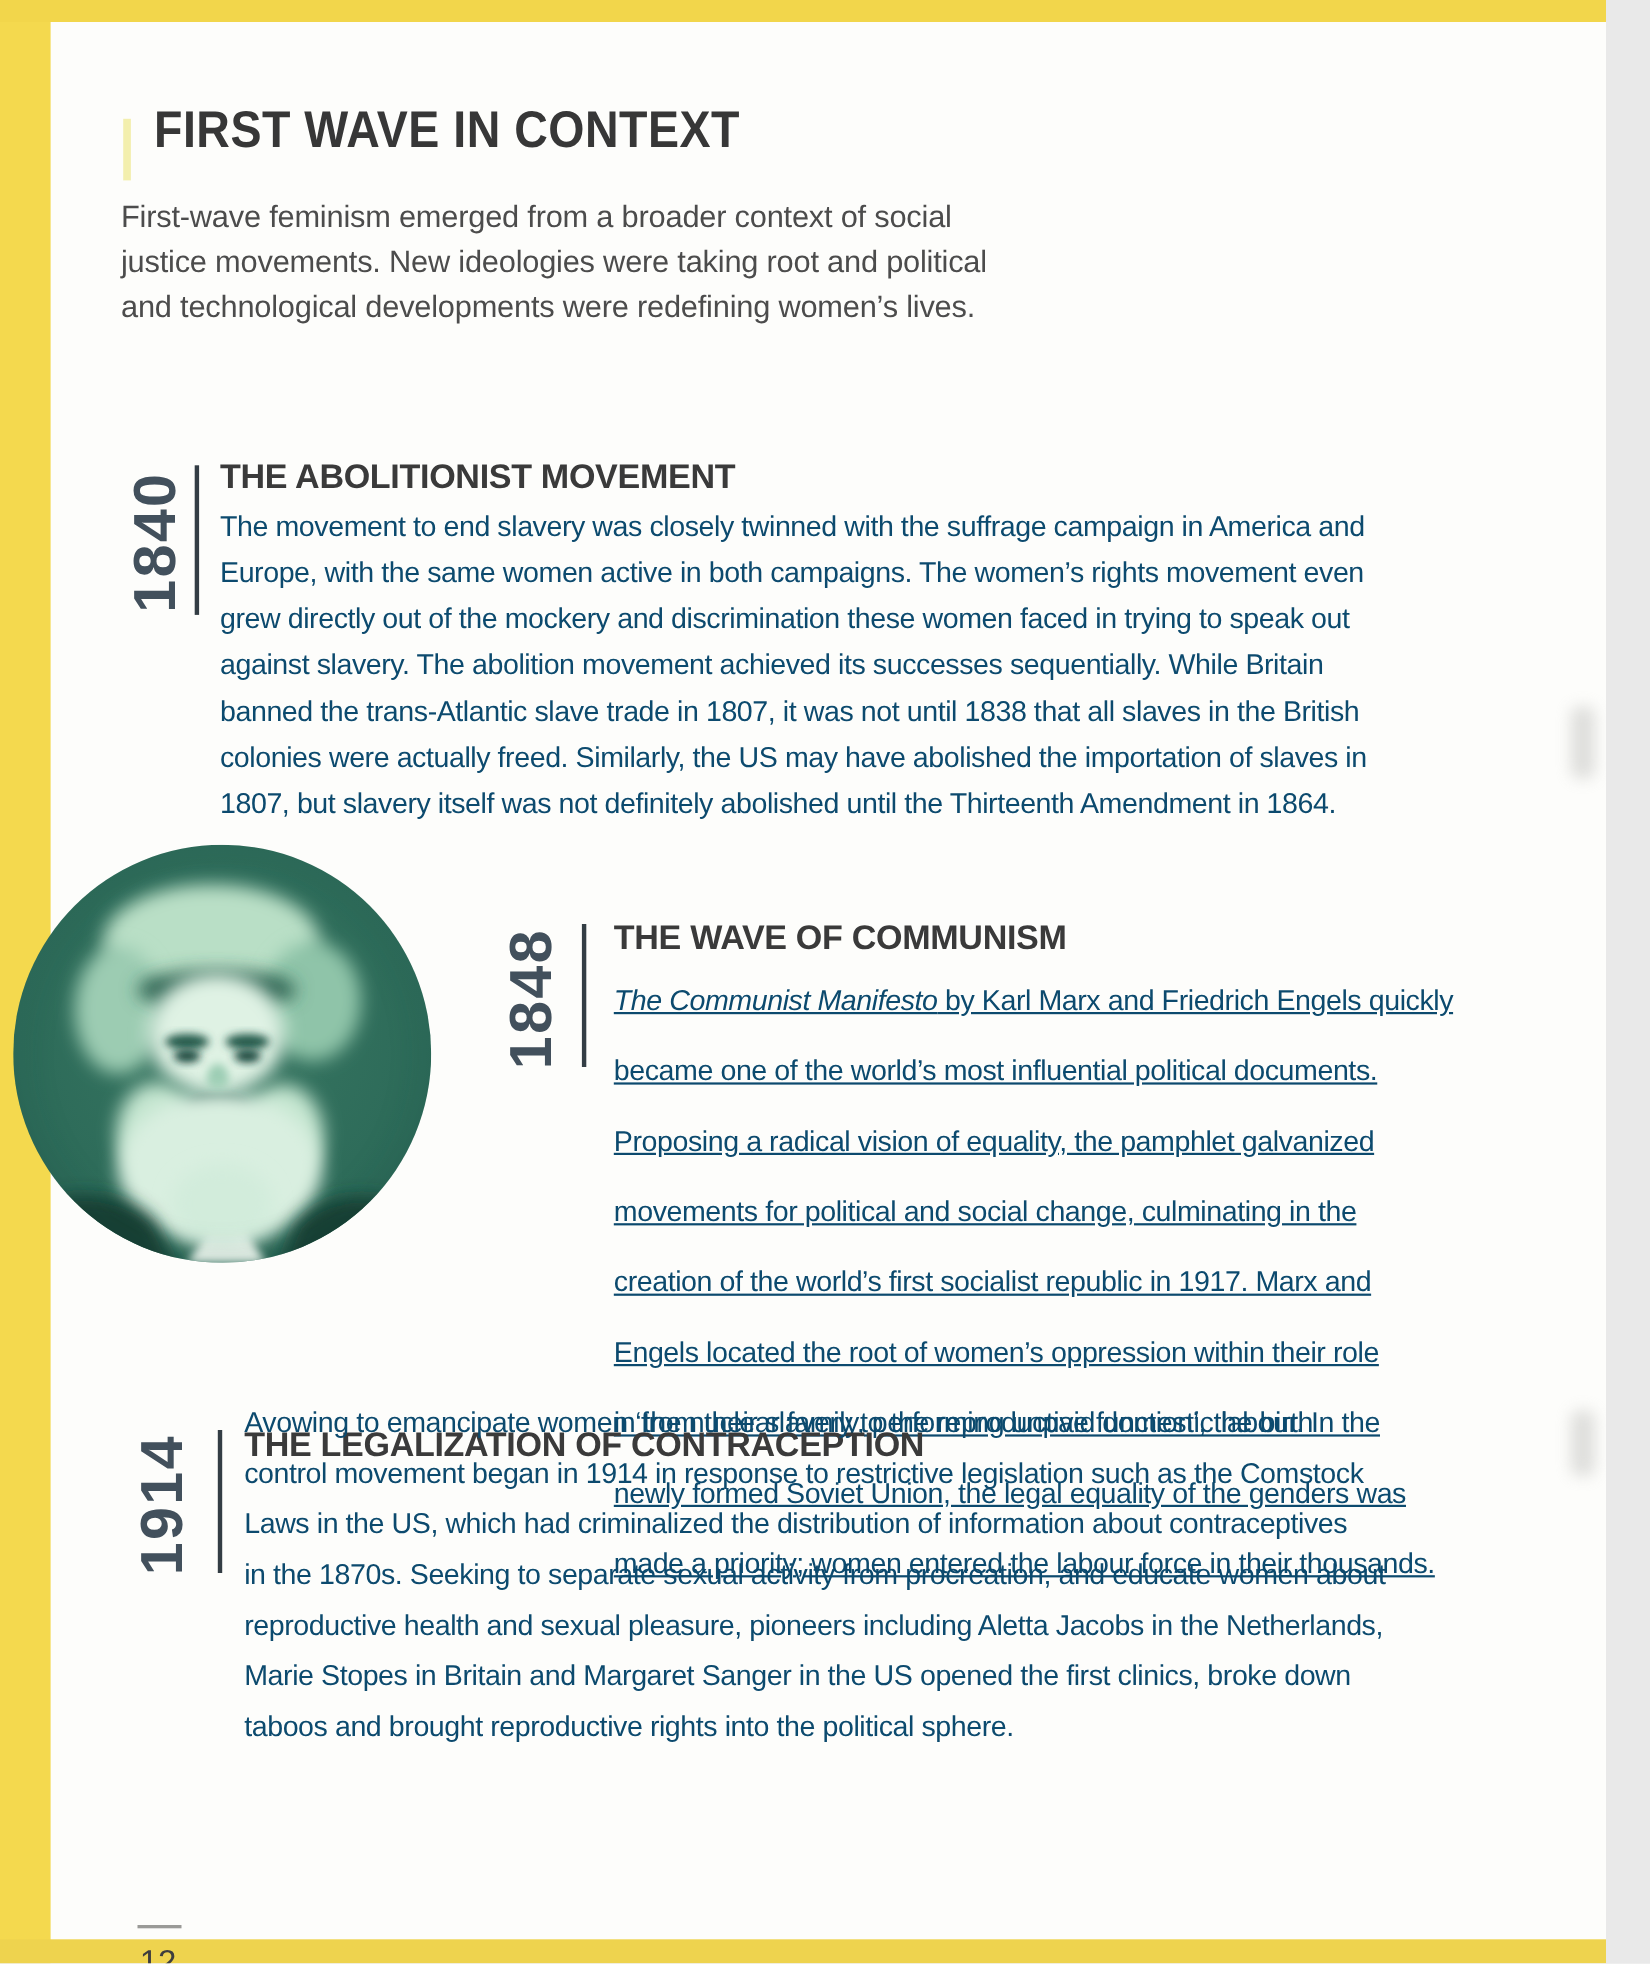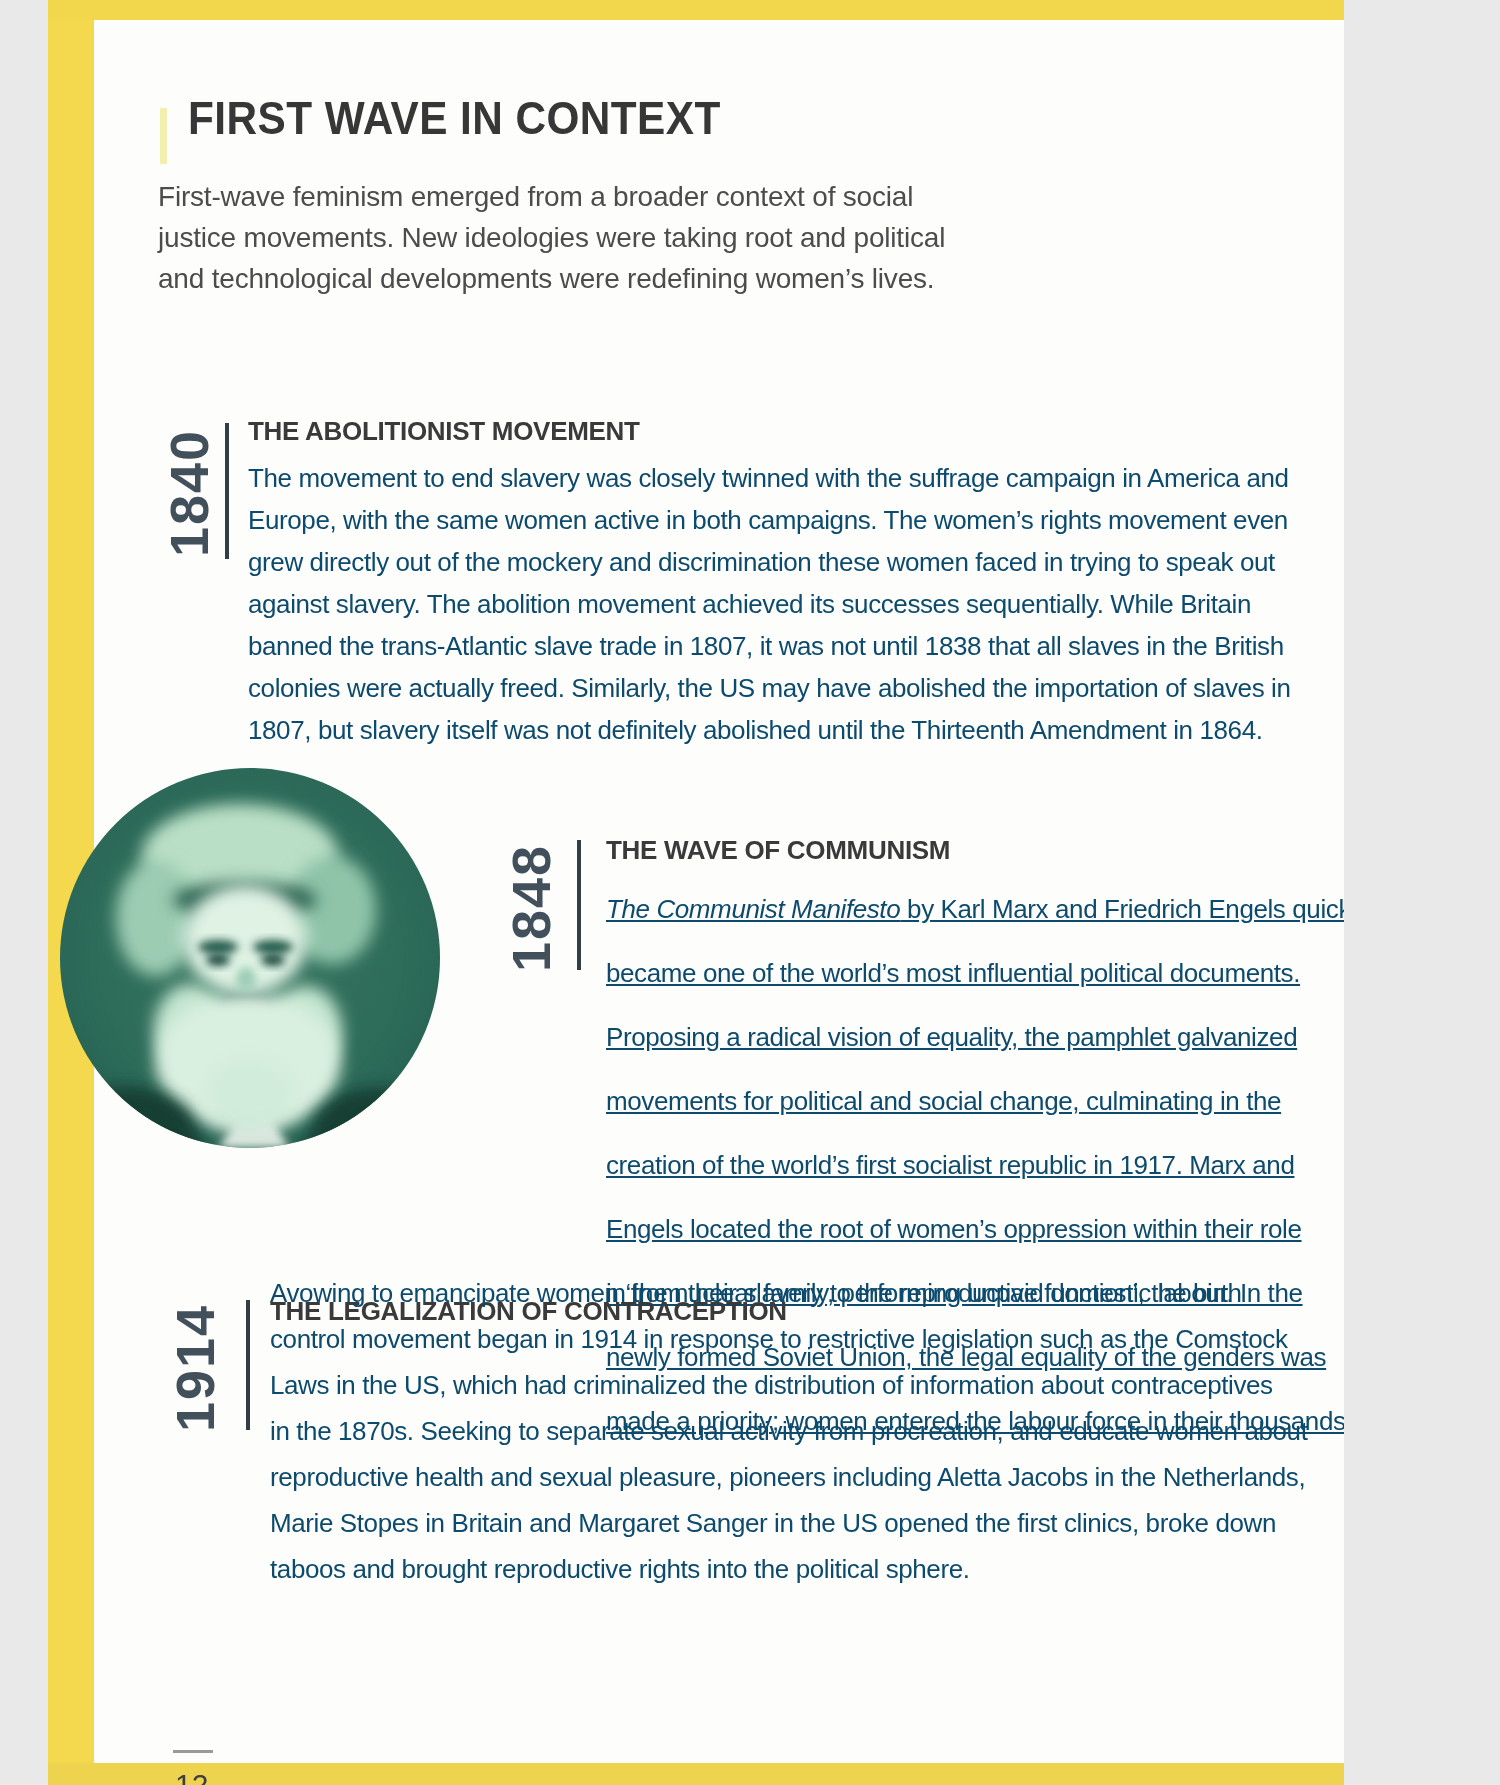--- a/index.html
+++ b/index.html
@@ -1,22 +1,21 @@
 <!DOCTYPE html>
 <html><head>
 <meta charset="utf-8">
 <style>
   html,body{margin:0;padding:0;background:#e9e9e9;}
   .page{
     position:relative;
-    width:1296px;height:1785px;
+    width:1460px;height:1785px;
     background:#fdfdfb;
     overflow:hidden;
     font-family:"Liberation Sans",sans-serif;
-    margin-left:48px;
   }
   
   .border-left{position:absolute;left:0;top:0;width:46px;height:1785px;background:#f4d94e;}
   .border-top{position:absolute;left:0;top:0;width:1500px;height:20px;background:#f2d64b;}
   .border-bottom{position:absolute;left:0;top:1763px;width:1500px;height:22px;background:#eed34e;}
 
   .title-tick{position:absolute;left:112px;top:108px;width:7px;height:56px;background:#f3efae;}
   .page-title{
     position:absolute;left:140px;top:90px;margin:0;
     font-size:47px;font-weight:700;color:#373737;letter-spacing:.5px;
@@ -31,21 +30,21 @@
   .year{
     position:absolute;width:146px;height:52px;
     display:flex;align-items:center;justify-content:center;
     transform:rotate(-90deg);
     font-size:54px;font-weight:700;color:#42505c;letter-spacing:2px;
     white-space:pre;
   }
   .rule{position:absolute;width:4px;background:#333d44;}
   .heading{
     position:absolute;margin:0;
-    font-size:26px;font-weight:700;color:#3a3a3a;letter-spacing:-.3px;white-space:pre;
+    font-size:31px;font-weight:700;color:#3a3a3a;letter-spacing:-.3px;white-space:pre;
   }
   .body-text{
     position:absolute;margin:0;
     font-size:26px;color:#0c4a6e;letter-spacing:-.4px;white-space:pre;
   }
   .body-1840{left:200px;top:457px;line-height:42px;}
   .body-1848{left:558px;top:877px;line-height:64px;text-decoration:underline;}
   .body-1914{left:222px;top:1270px;line-height:46px;}
   .italic{font-style:italic;}
 

